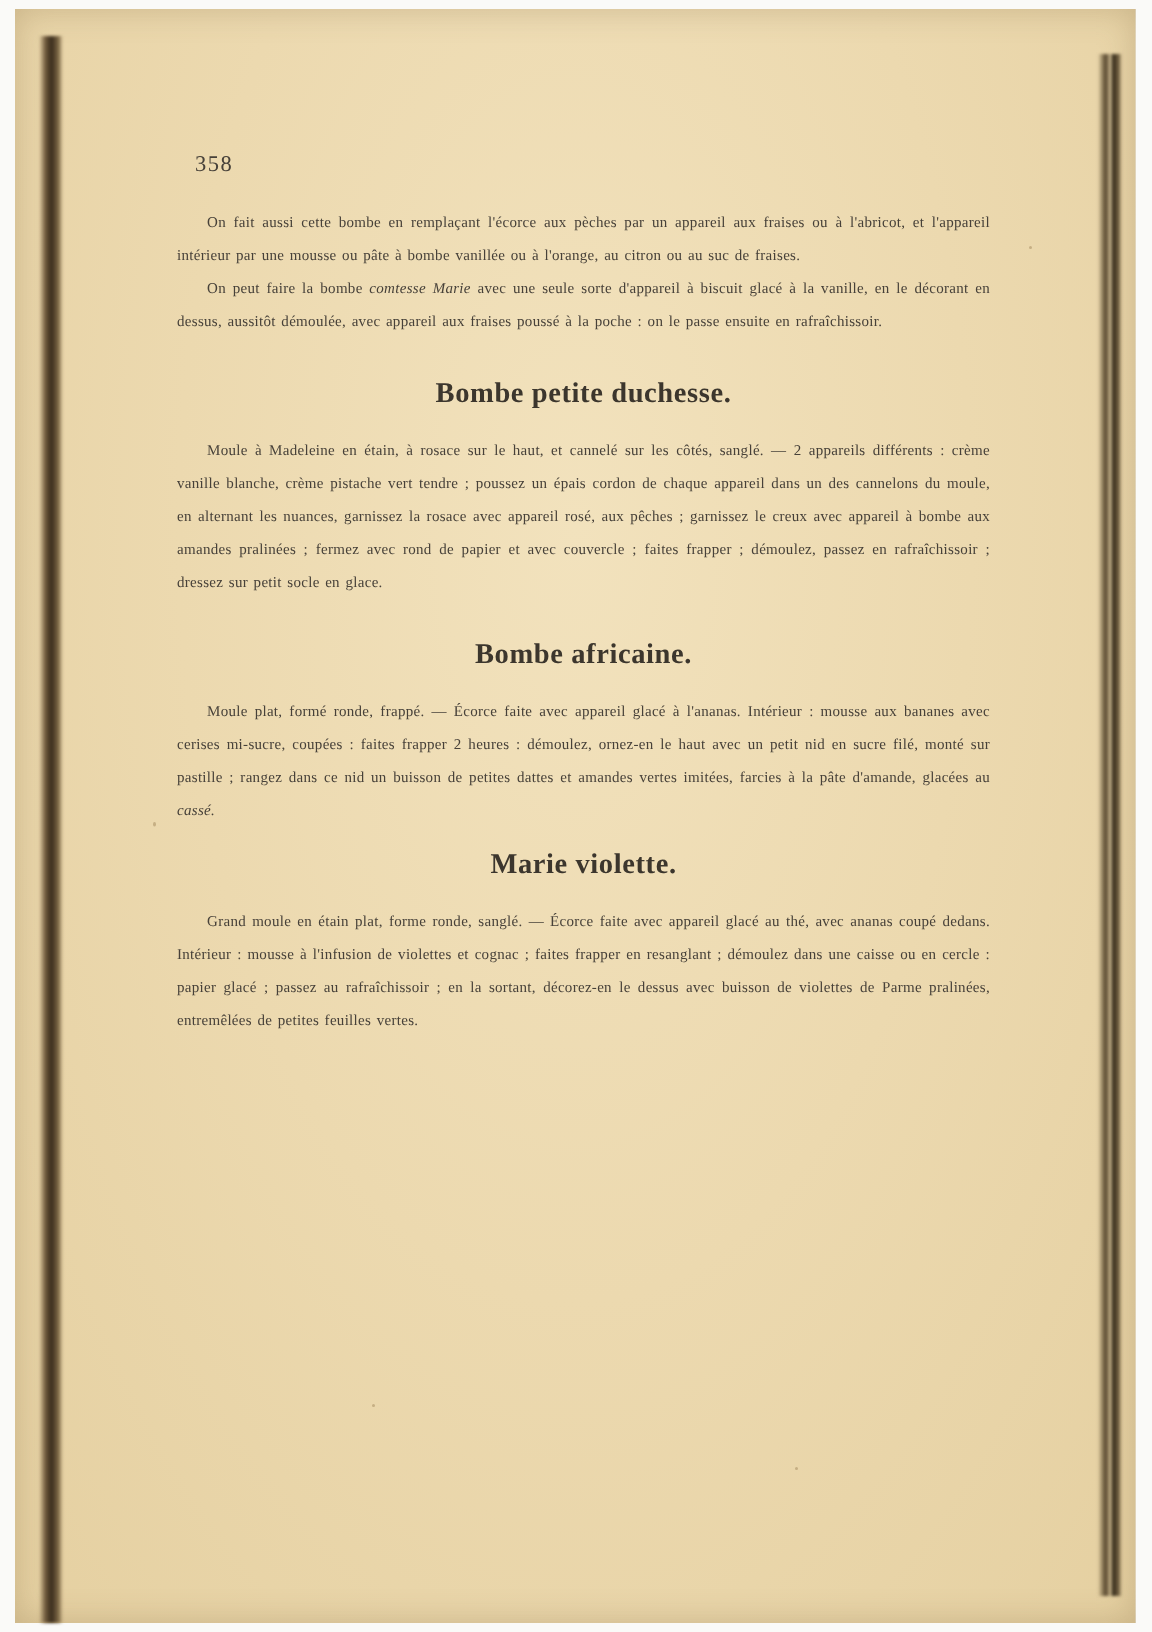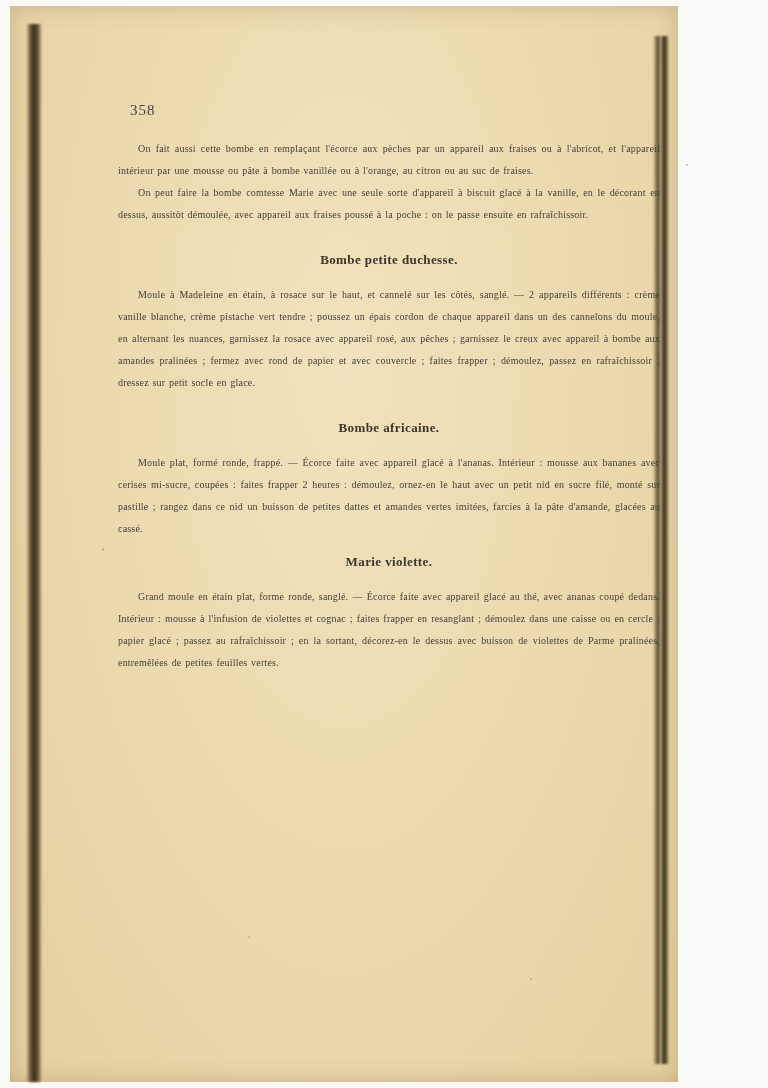--- a/index.html
+++ b/index.html
@@ -8,21 +8,21 @@
   body {
     width: 768px; height: 1088px;
     background: #fafaf8;
     position: relative;
     overflow: hidden;
     font-family: "Liberation Serif", "DejaVu Serif", serif;
   }
   .scan {
     position: absolute;
     left: 10px; top: 6px;
-    width: 668px; height: 1076px;
+    width: 747px; height: 1076px;
     background: radial-gradient(ellipse at 50% 32%, #f2e2bd 0%, #ecd9af 50%, #e5d0a1 100%);
     box-shadow: inset 0 0 22px rgba(120, 95, 55, 0.28);
   }
   .gutter-left {
     position: absolute;
     left: 16px; top: 18px; bottom: 0;
     width: 16px;
     background: linear-gradient(to right,
       rgba(70,55,35,0) 0%, #6b5639 28%, #3a2d1d 52%, #7a6543 80%, rgba(70,55,35,0) 100%);
     filter: blur(1px);
@@ -62,30 +62,30 @@
   p.body {
     font-size: 10px;
     line-height: 22px;
     text-align: justify;
     margin: 0;
     text-indent: 20px;
     letter-spacing: 0.2px;
     word-spacing: 1px;
   }
   .section-title {
-    font-size: 13px;
+    font-size: 19px;
     font-weight: bold;
     text-align: center;
     margin: 26px 0 16px;
     color: #3c362d;
     letter-spacing: 0.4px;
   }
   .section-title.gap-lg { }
   .section-title.gap-sm { margin-top: 14px; }
-  .italic { }
+  .italic { font-style: italic; }
   .speck {
     position: absolute;
     border-radius: 50%;
     background: #a88e62;
     opacity: 0.55;
   }
 </style>
 </head>
 <body>
 

